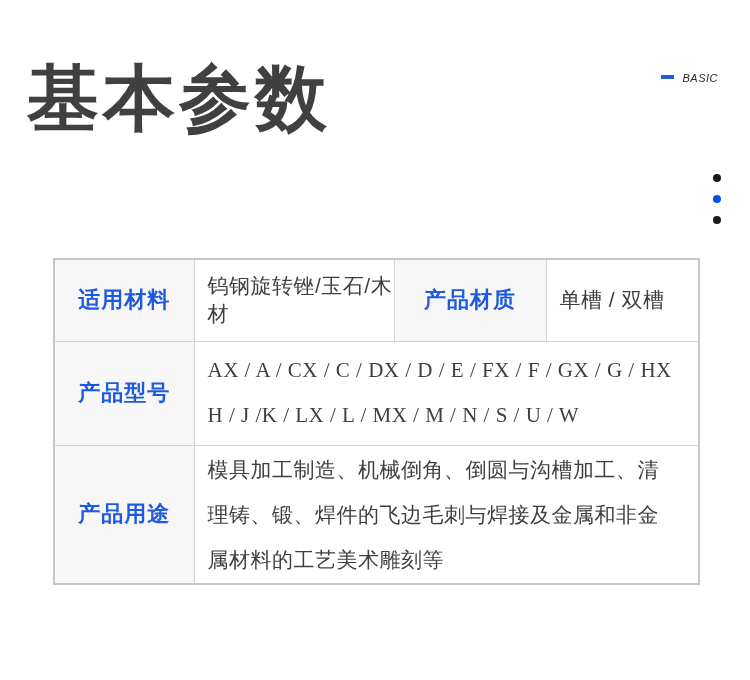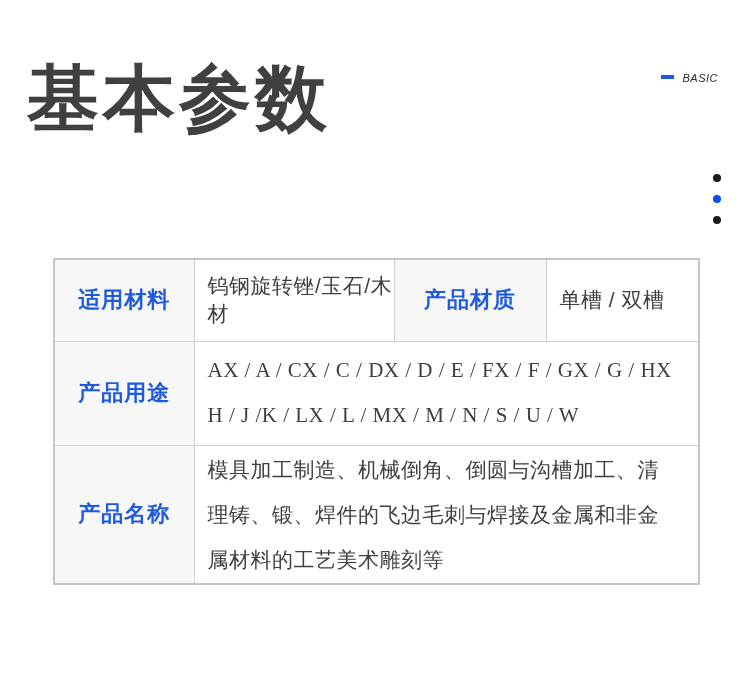--- a/index.html
+++ b/index.html
@@ -144,24 +144,24 @@
         <col class="c4">
     </colgroup>
     <tbody>
       <tr class="r2">
         <th>适用材料</th>
         <td>钨钢旋转锉/玉石/木材</td>
         <th>产品材质</th>
         <td>单槽 / 双槽</td>
       </tr>
       <tr class="r3">
-        <th>产品用途</th>
+        <th>产品型号</th>
         <td class="models" colspan="3">AX / A / CX / C / DX / D / E / FX / F / GX / G / HX
 H / J /K / LX / L / MX / M / N / S / U / W</td>
       </tr>
       <tr class="r4">
-        <th>产品名称</th>
+        <th>产品用途</th>
         <td class="usage" colspan="3">模具加工制造、机械倒角、倒圆与沟槽加工、清理铸、锻、焊件的飞边毛刺与焊接及金属和非金属材料的工艺美术雕刻等</td>
       </tr>
     </tbody>
   </table>
 
 </div>
 
 </body></html>

